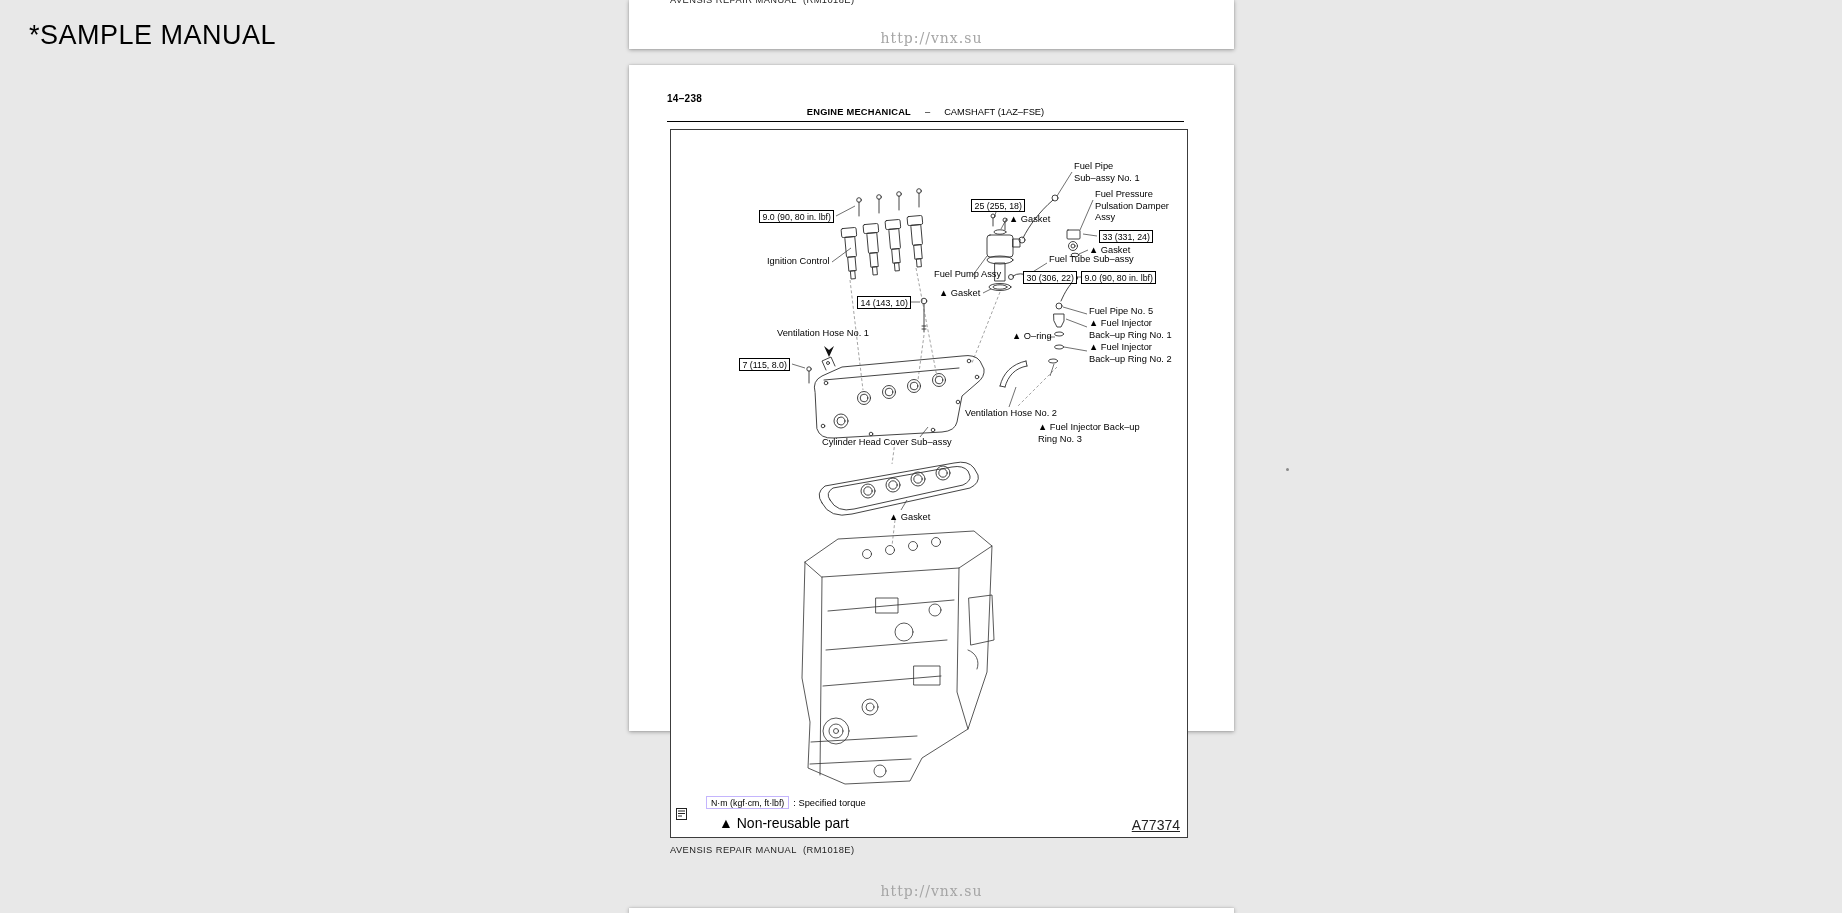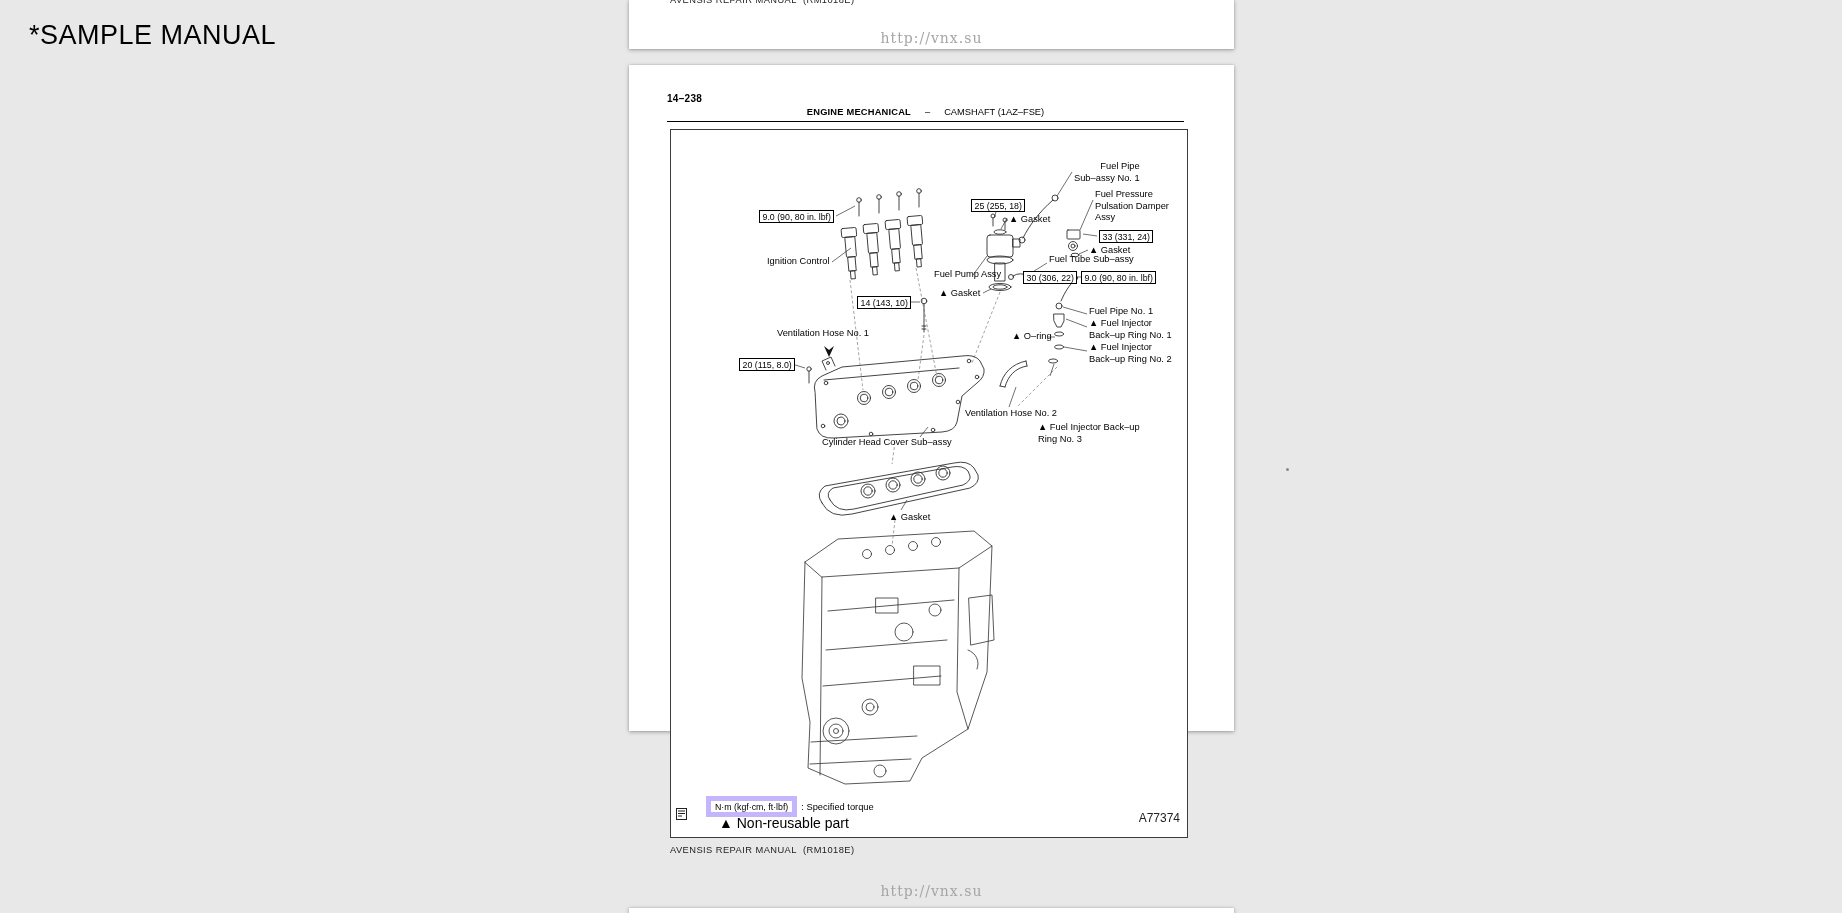--- a/index.html
+++ b/index.html
@@ -41,23 +41,23 @@
   }
   .figure svg.art{position:absolute;left:0;top:0;}
   .lbl{
     position:absolute;font-size:9.3px;line-height:1.25;white-space:pre-line;color:#000;
   }
   .tq{
     position:absolute;font-size:8.8px;line-height:1.15;border:1px solid #000;
     padding:.5px 2.5px;background:#fff;white-space:nowrap;z-index:2;
   }
   .legend-row{position:absolute;left:35px;top:666px;display:flex;align-items:center;font-size:9.3px;white-space:nowrap;}
-  .legend-box{border:5px solid #c4b5fd;padding:.5px 4px;margin-right:4px;font-size:8.8px;}
+  .legend-box{border:1px solid #c4b5fd;padding:.5px 4px;margin-right:4px;font-size:8.8px;}
   .legend-nonreuse{position:absolute;left:48px;top:685px;font-size:14px;}
-  .fig-id{position:absolute;right:7px;bottom:12px;font-size:12px;color:#222;}
+  .fig-id{position:absolute;right:7px;bottom:4px;font-size:14px;color:#222;text-decoration:underline;}
   .marker-icon{position:absolute;left:5px;top:676px;}
   .speck{position:absolute;left:1286px;top:468px;width:3px;height:3px;border-radius:50%;background:#8a8a8a;}
 </style>
 </head>
 <body>
 
 <div class="sample-banner">*SAMPLE MANUAL</div>
 
 <div class="page page-top">
   <div class="pm-footer" style="left:41px;top:-5px;">AVENSIS REPAIR MANUAL&nbsp;&nbsp;(RM1018E)</div>
@@ -271,51 +271,51 @@
         <line x1="338" y1="277" x2="345" y2="257"></line>
         <line x1="121" y1="234" x2="134" y2="238"></line>
         <line x1="249" y1="307" x2="257" y2="297"></line>
         <line x1="230" y1="380" x2="236" y2="370"></line>
         <line x1="325" y1="82" x2="323" y2="88"></line>
         <line x1="336" y1="88" x2="330" y2="99"></line>
       </g>
       <polygon points="153,216 158,227 163,216 158,220" fill="#111" stroke="none"></polygon>
     </svg>
 
-    <div class="lbl" style="left:403px;top:31px;text-align:right;">Fuel Pipe
+    <div class="lbl" style="left:403px;top:31px;">Fuel Pipe
 Sub–assy No. 1</div>
     <div class="lbl" style="left:424px;top:59px;">Fuel Pressure
 Pulsation Damper
 Assy</div>
     <div class="lbl" style="left:338px;top:84px;">▲ Gasket</div>
     <div class="lbl" style="left:418px;top:115px;">▲ Gasket</div>
     <div class="lbl" style="left:96px;top:126px;">Ignition Control</div>
     <div class="lbl" style="left:229px;top:139px;padding-left:34px;">Fuel Pump Assy</div>
     <div class="lbl" style="left:378px;top:124px;">Fuel Tube Sub–assy</div>
     <div class="lbl" style="left:268px;top:158px;">▲ Gasket</div>
-    <div class="lbl" style="left:418px;top:176px;">Fuel Pipe No. 1</div>
+    <div class="lbl" style="left:418px;top:176px;">Fuel Pipe No. 5</div>
     <div class="lbl" style="left:418px;top:188px;">▲ Fuel Injector
 Back–up Ring No. 1</div>
     <div class="lbl" style="left:418px;top:212px;">▲ Fuel Injector
 Back–up Ring No. 2</div>
     <div class="lbl" style="left:341px;top:201px;">▲ O–ring</div>
     <div class="lbl" style="left:106px;top:198px;">Ventilation Hose No. 1</div>
     <div class="lbl" style="left:367px;top:248px;margin-top:44px;">▲ Fuel Injector Back–up
 Ring No. 3</div>
     <div class="lbl" style="left:294px;top:278px;">Ventilation Hose No. 2</div>
     <div class="lbl" style="left:151px;top:307px;">Cylinder Head Cover Sub–assy</div>
     <div class="lbl" style="left:218px;top:382px;">▲ Gasket</div>
 
     <div class="tq" style="left:88px;top:80px;">9.0 (90, 80 in. lbf)</div>
     <div class="tq" style="left:300px;top:69px;">25 (255, 18)</div>
     <div class="tq" style="left:428px;top:100px;">33 (331, 24)</div>
     <div class="tq" style="left:352px;top:141px;">30 (306, 22)</div>
     <div class="tq" style="left:410px;top:141px;">9.0 (90, 80 in. lbf)</div>
     <div class="tq" style="left:186px;top:166px;">14 (143, 10)</div>
-    <div class="tq" style="left:68px;top:228px;">20 (115, 8.0)</div>
+    <div class="tq" style="left:68px;top:228px;">7 (115, 8.0)</div>
 
     <div class="legend-row">
       <span class="legend-box">N·m (kgf·cm, ft·lbf)</span>
       <span>: Specified torque</span>
     </div>
     <div class="legend-nonreuse">▲ Non-reusable part</div>
 
     <div class="marker-icon">
       <svg width="11" height="12" viewBox="0 0 11 12">
           <rect x="0.5" y="0.5" width="10" height="11" fill="#fff" stroke="#222"></rect>

